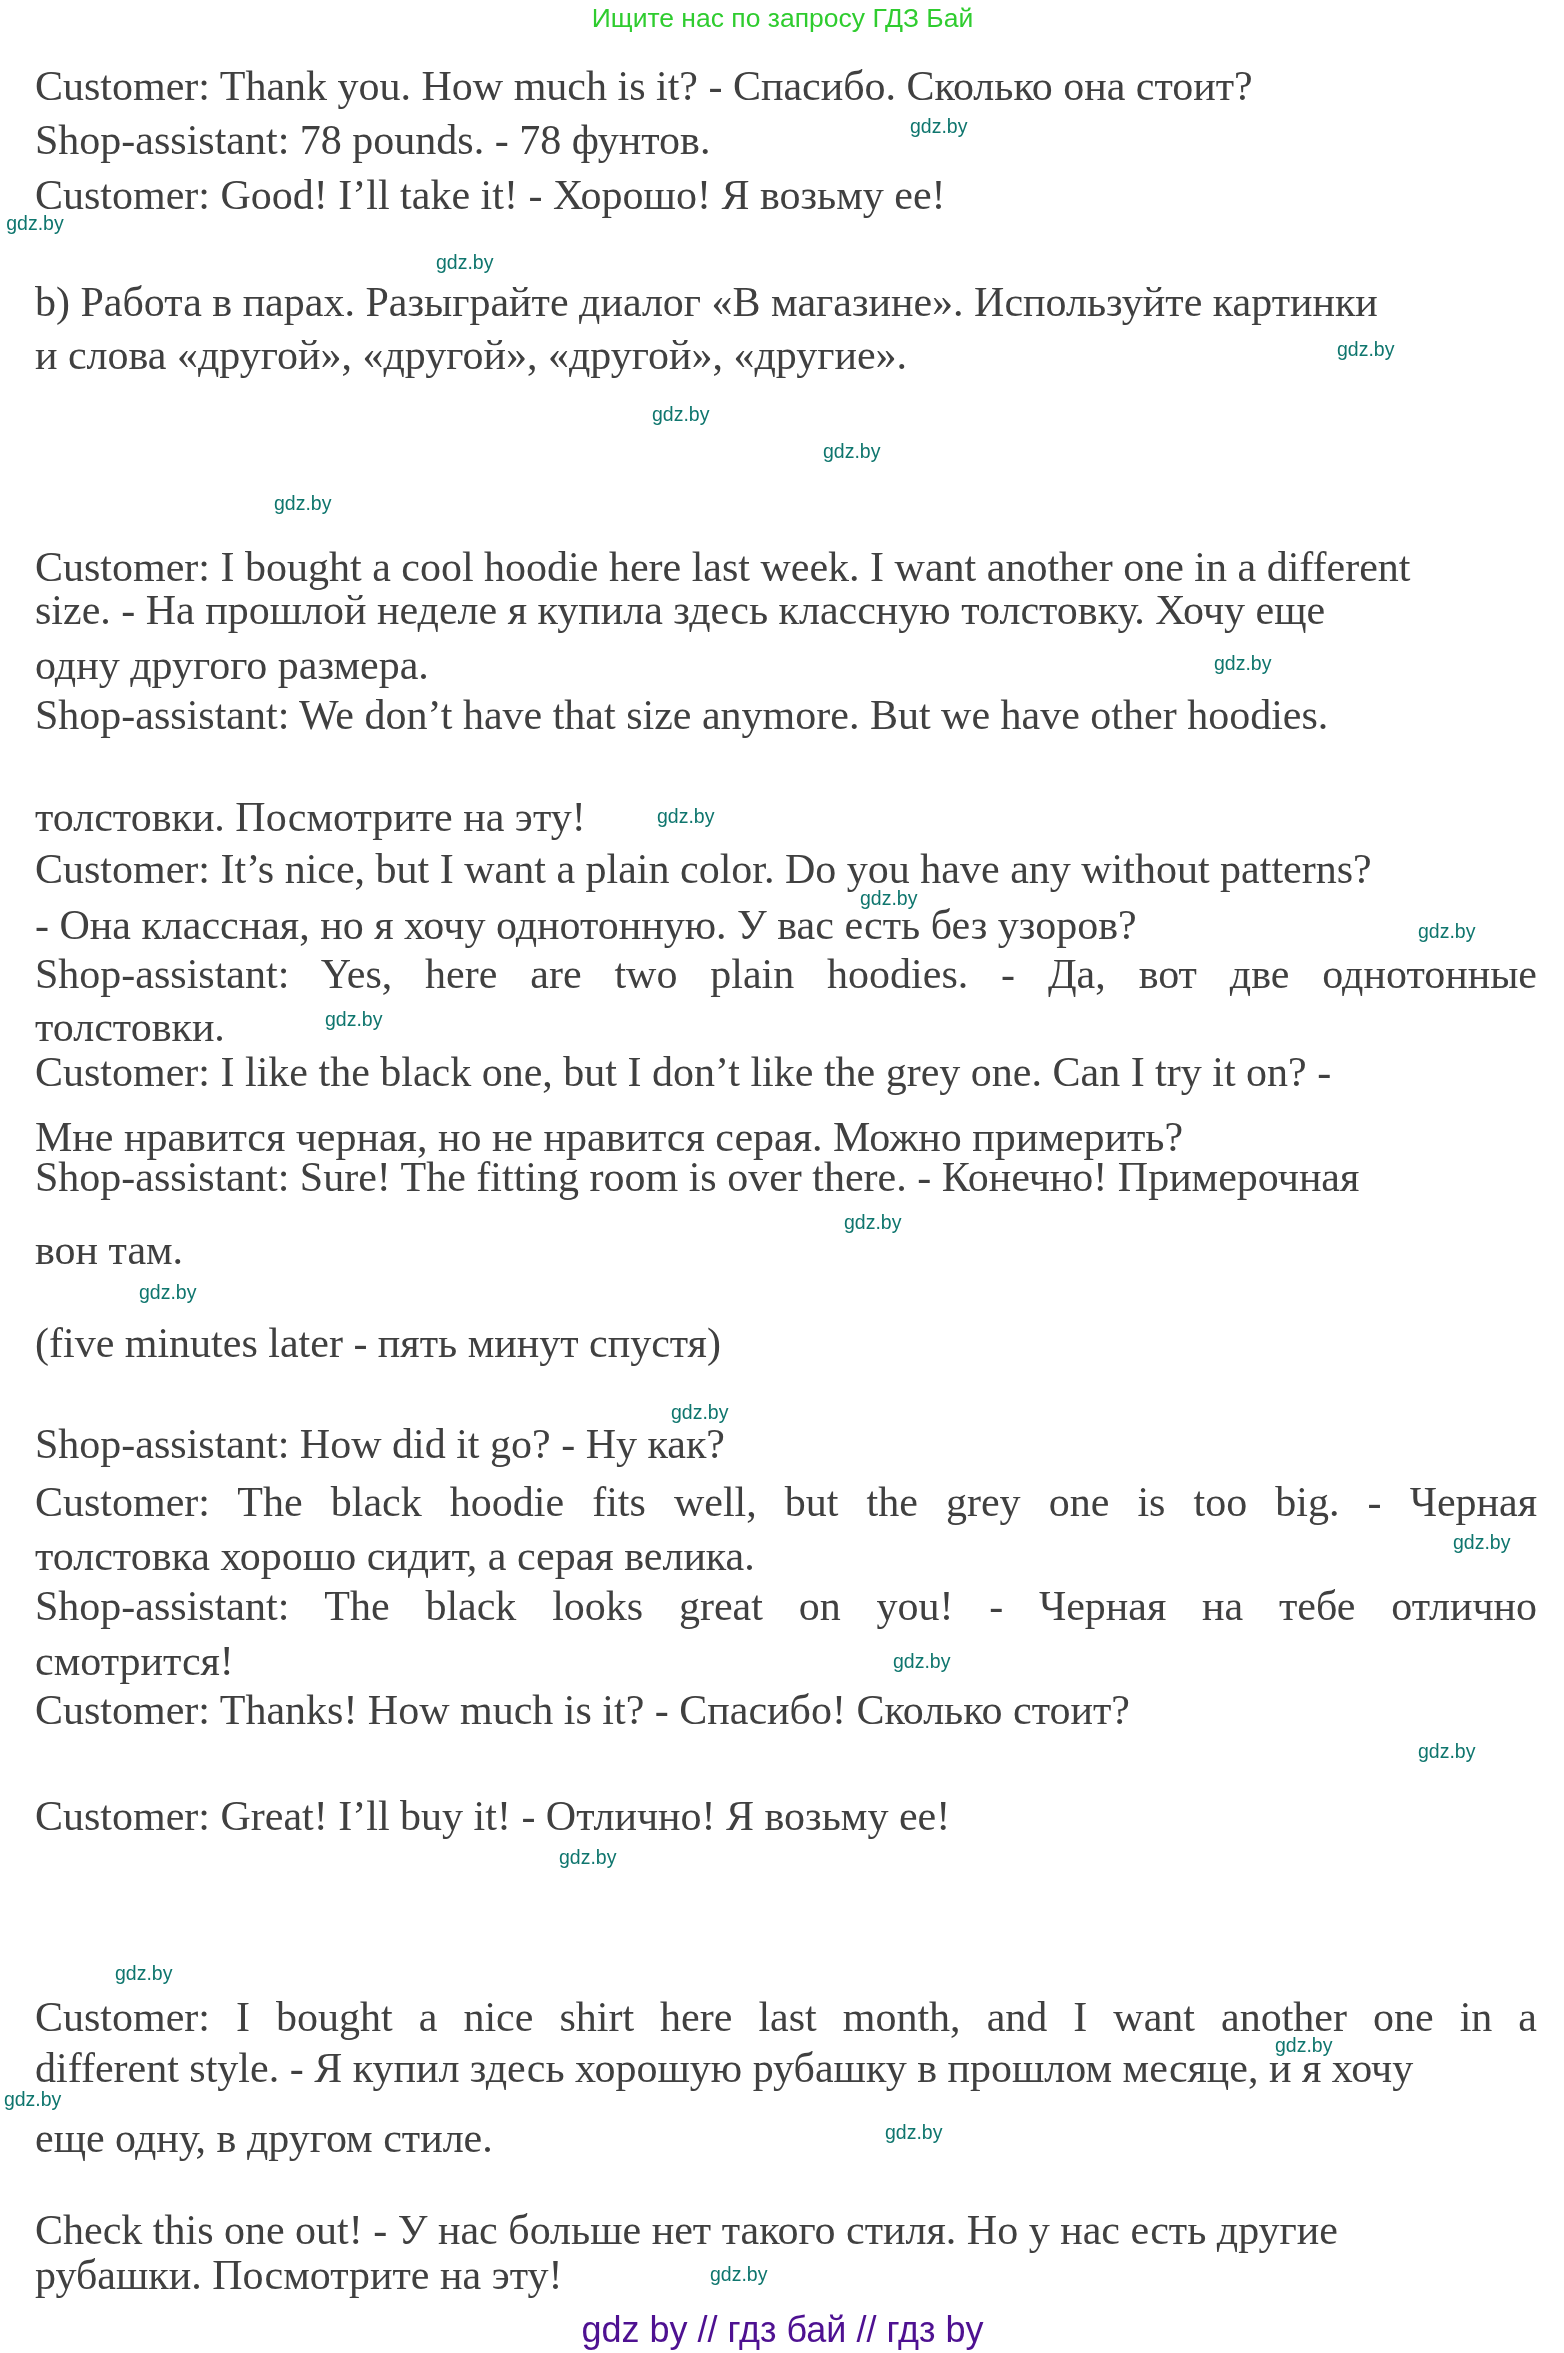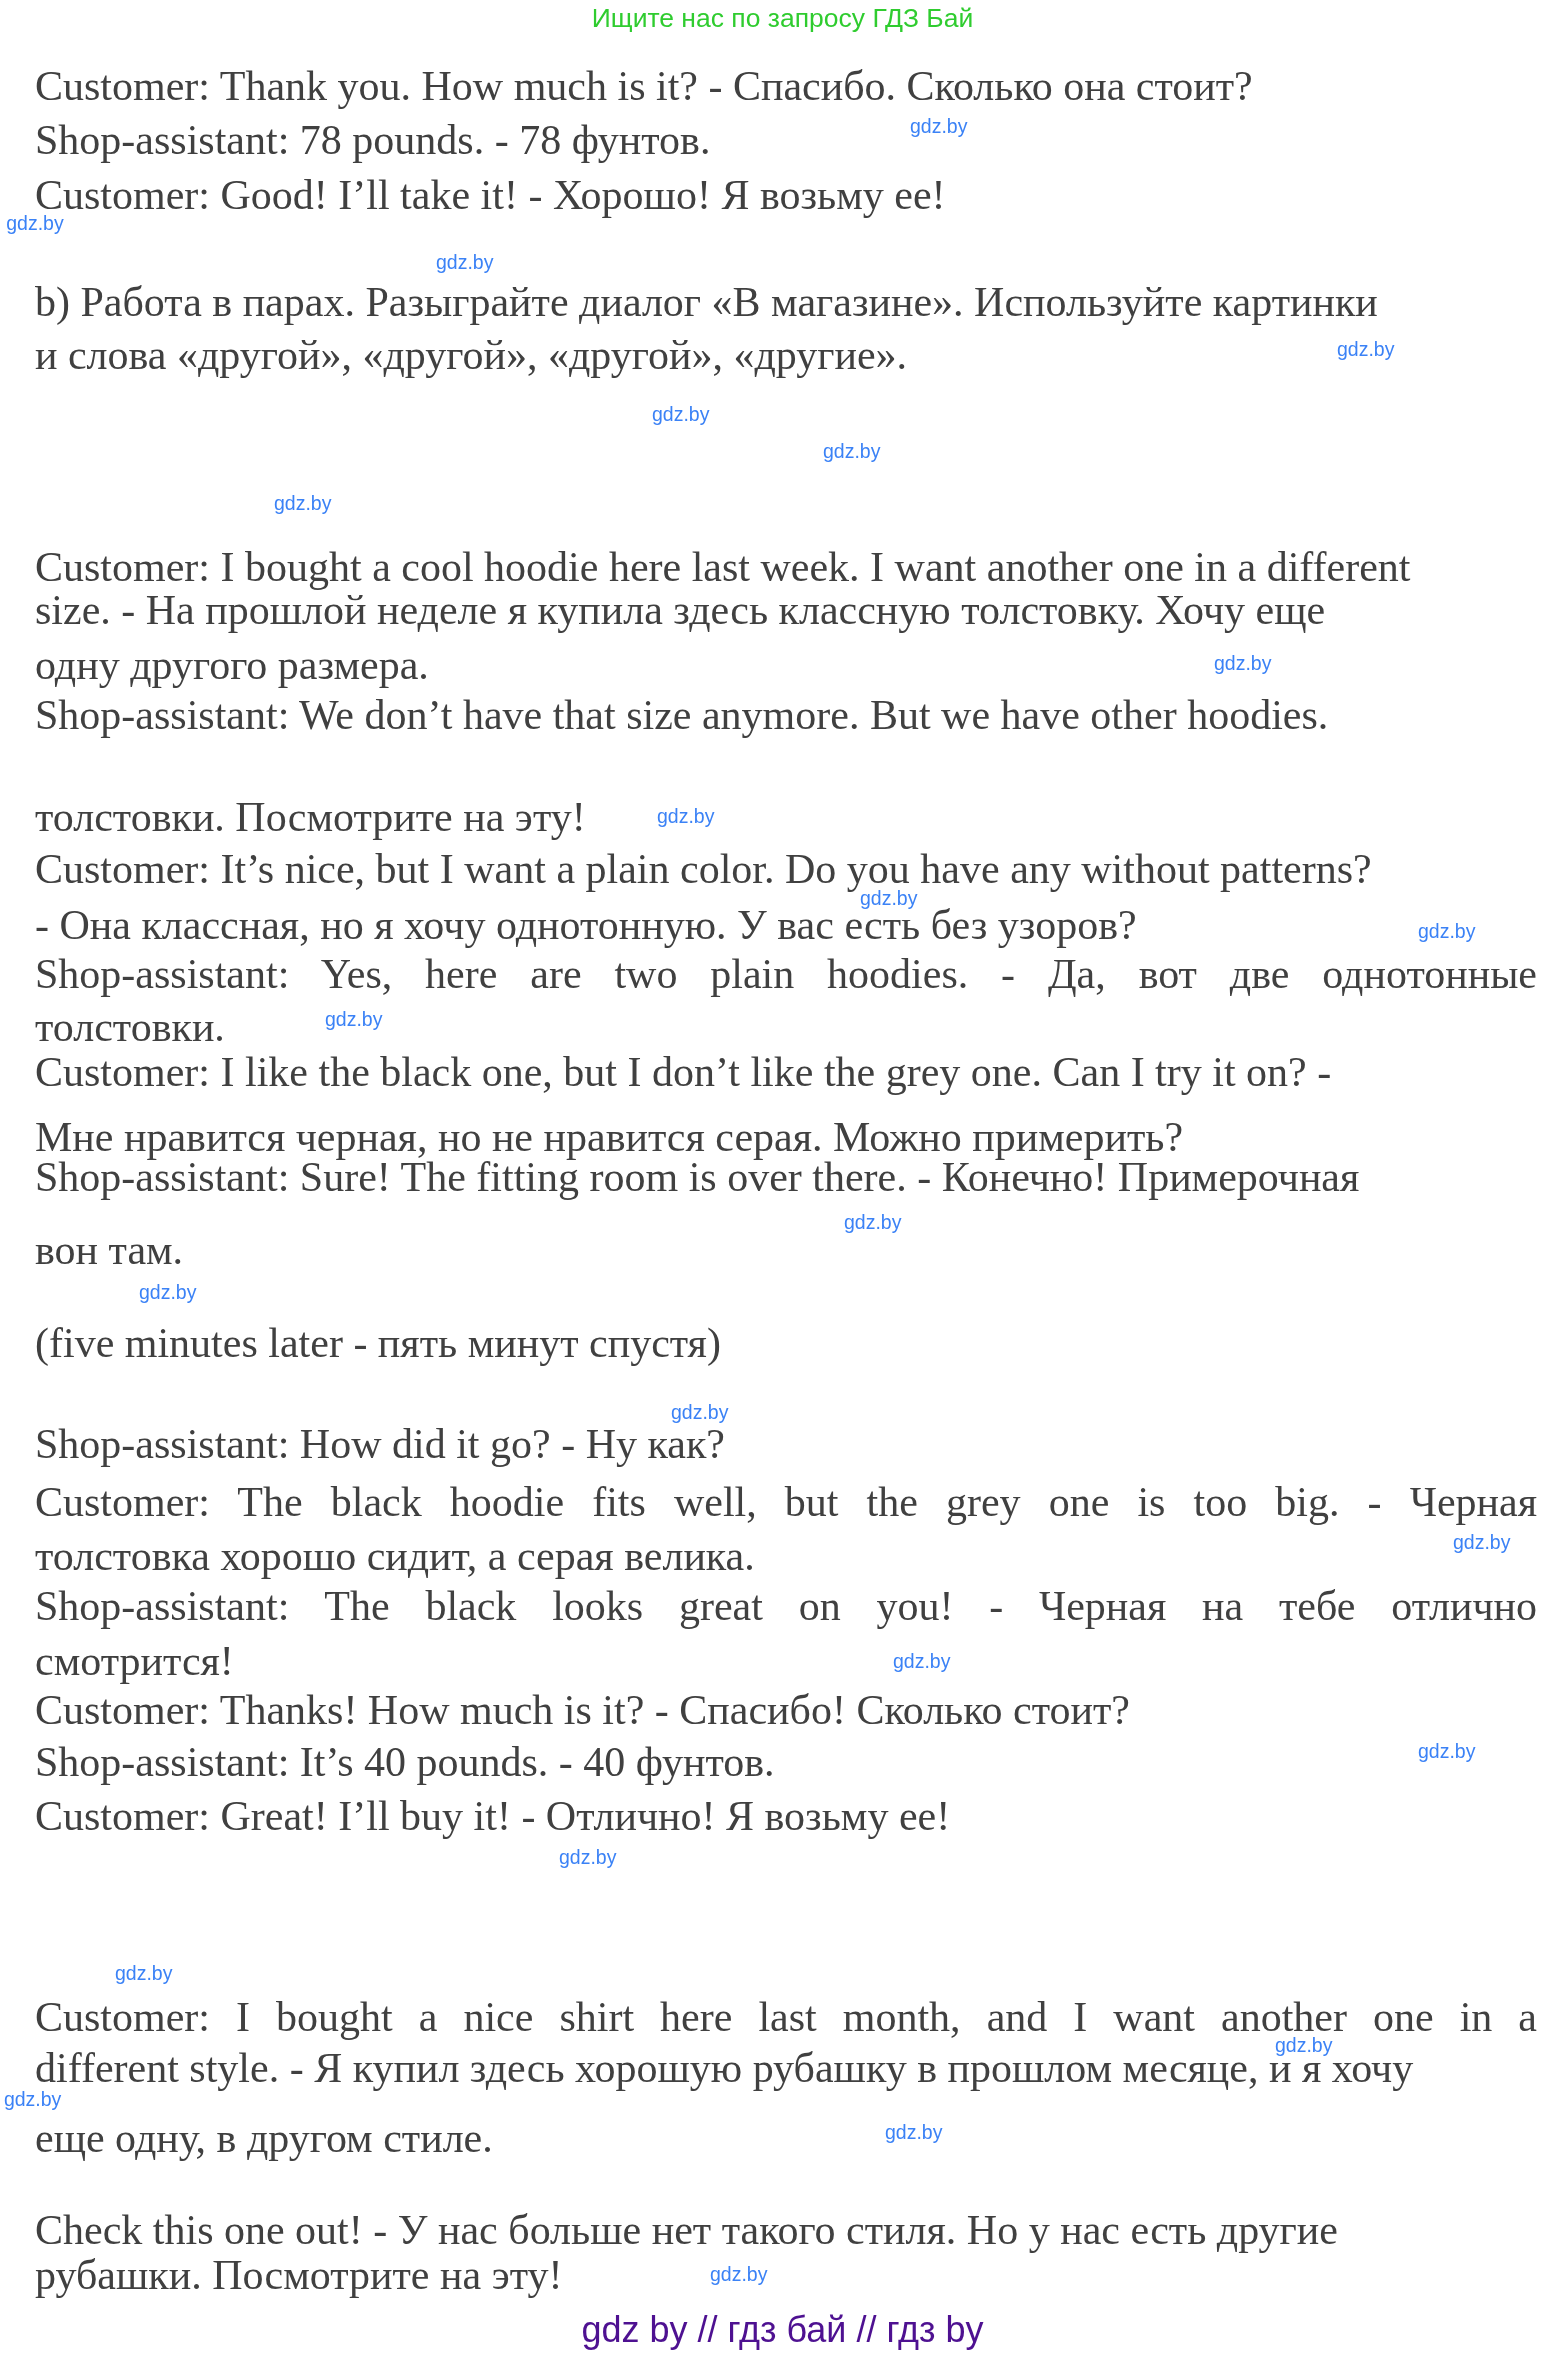--- a/index.html
+++ b/index.html
@@ -31,21 +31,21 @@
   }
   .line.justify {
     white-space: normal;
     text-align: justify;
     text-align-last: justify;
   }
   .wm {
     position: absolute;
     font-family: "Liberation Sans", sans-serif;
     font-size: 19.5px;
-    color: #3b82f6;
+    color: #0f766e;
     white-space: nowrap;
   }
   .footer {
     position: absolute;
     top: 2309px; left: 0; width: 1565px;
     text-align: center;
     font-family: "Liberation Sans", sans-serif;
     font-size: 36px;
     color: #4e1191;
   }
@@ -75,21 +75,20 @@
   <div class="line" style="top:1115px">Мне нравится черная, но не нравится серая. Можно примерить?</div>
   <div class="line" style="top:1155px">Shop-assistant: Sure! The fitting room is over there. - Конечно! Примерочная</div>
   <div class="line" style="top:1228px">вон там.</div>
   <div class="line" style="top:1321px">(five minutes later - пять минут спустя)</div>
   <div class="line" style="top:1422px">Shop-assistant: How did it go? - Ну как?</div>
   <div class="line justify" style="top:1480px">Customer: The black hoodie fits well, but the grey one is too big. - Черная</div>
   <div class="line" style="top:1534px">толстовка хорошо сидит, а серая велика.</div>
   <div class="line justify" style="top:1584px">Shop-assistant: The black looks great on you! - Черная на тебе отлично</div>
   <div class="line" style="top:1639px">смотрится!</div>
   <div class="line" style="top:1688px">Customer: Thanks! How much is it? - Спасибо! Сколько стоит?</div>
-  <div class="line" style="top:1740px">Shop-assistant: It’s 40 pounds. - 40 фунтов.</div>
   <div class="line" style="top:1794px">Customer: Great! I’ll buy it! - Отлично! Я возьму ее!</div>
   <div class="line justify" style="top:1995px">Customer: I bought a nice shirt here last month, and I want another one in a</div>
   <div class="line" style="top:2046px">different style. - Я купил здесь хорошую рубашку в прошлом месяце, и я хочу</div>
   <div class="line" style="top:2116px">еще одну, в другом стиле.</div>
   <div class="line" style="top:2208px">Check this one out! - У нас больше нет такого стиля. Но у нас есть другие</div>
   <div class="line" style="top:2253px">рубашки. Посмотрите на эту!</div>
 
   <span class="wm" style="left:910px; top:115px">gdz.by</span>
   <span class="wm" style="left:6.2px;    top:212px">gdz.by</span>
   <span class="wm" style="left:436px;  top:251px">gdz.by</span>

